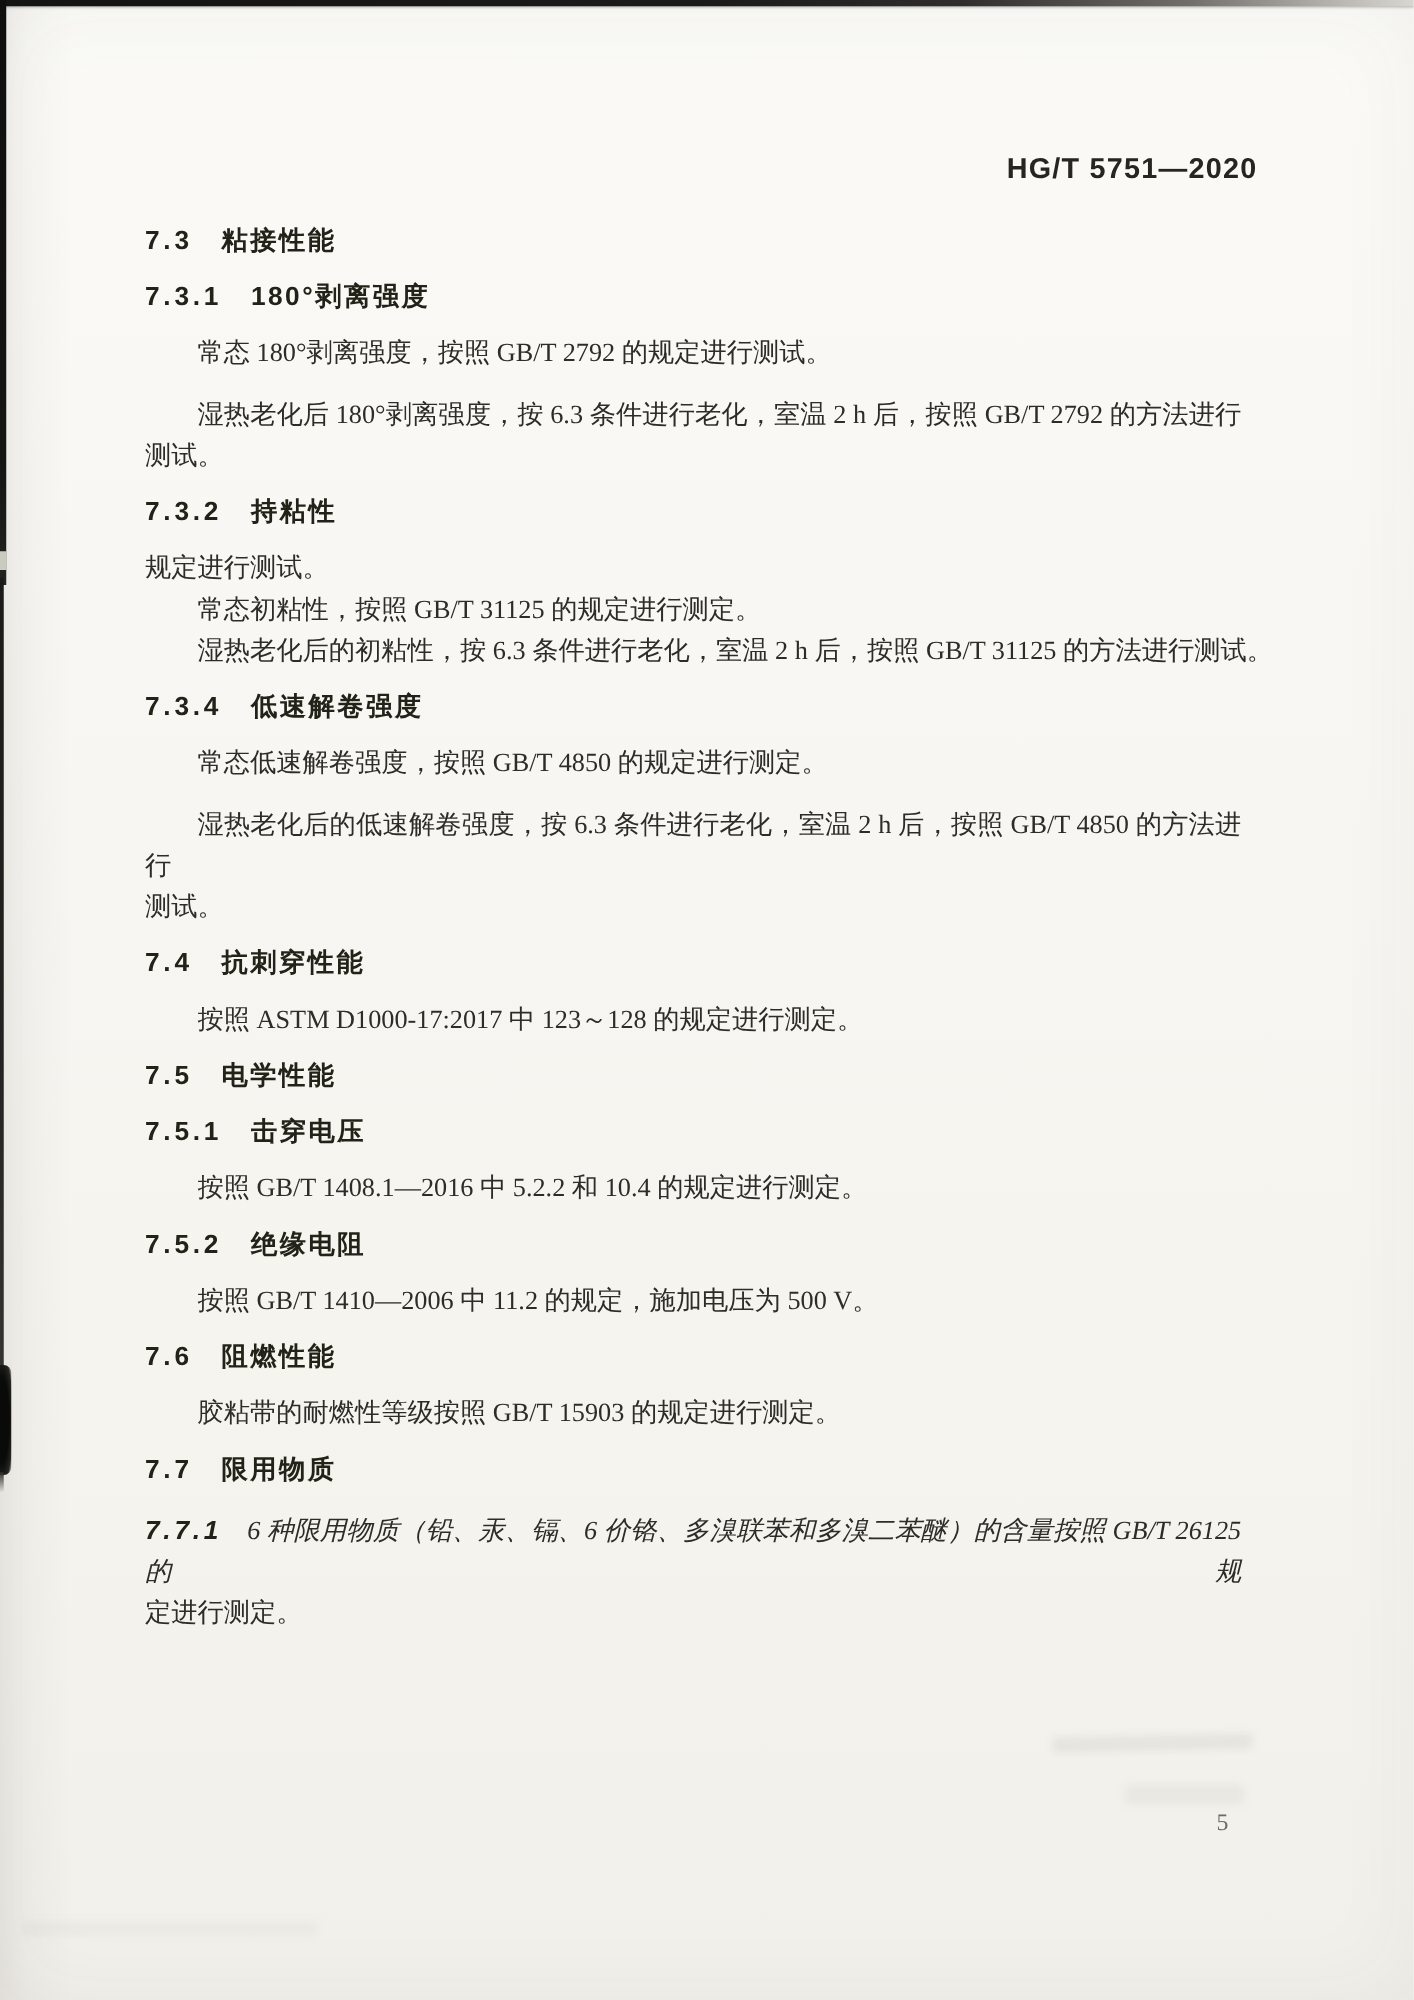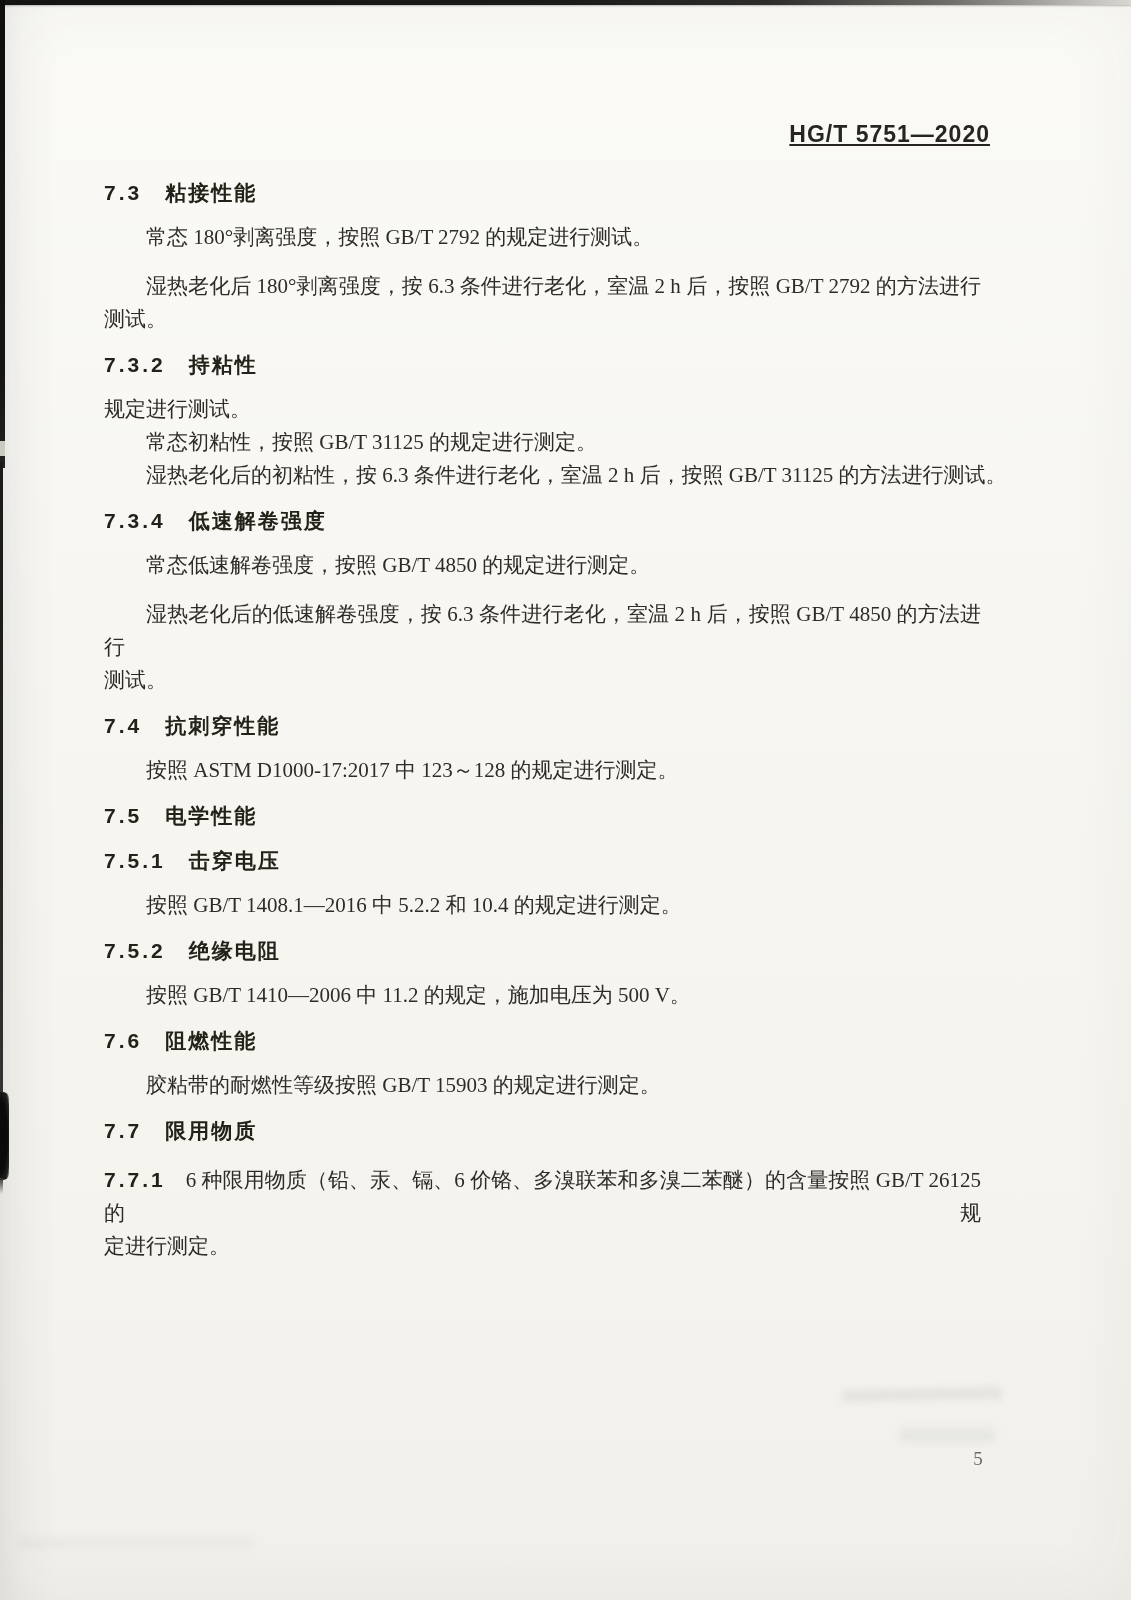--- a/index.html
+++ b/index.html
@@ -42,47 +42,47 @@
   .blotch-tail{
     position:absolute;top:1178px;left:0;width:3px;height:16px;
     background:linear-gradient(180deg,#343431,rgba(52,52,49,0));
   }
   .smudge{position:absolute;pointer-events:none;}
   .smudge-a{left:842px;top:1388px;width:160px;height:13px;background:rgba(118,115,105,0.10);filter:blur(3px);transform:rotate(-1.2deg);}
   .smudge-b{left:900px;top:1428px;width:95px;height:15px;background:rgba(118,115,105,0.08);filter:blur(4px);}
   .smudge-c{left:18px;top:1538px;width:235px;height:10px;background:rgba(118,115,105,0.06);filter:blur(4px);}
   
   .std-code{
-    position:absolute;left:113px;top:119px;width:877px;
+    position:absolute;left:129px;top:119px;width:877px;
     text-align:right;
     font-family:"Liberation Sans","DejaVu Sans",sans-serif;
     font-weight:bold;font-size:23px;line-height:30px;
-    letter-spacing:1px;color:#26251f;text-decoration:underline;
+    letter-spacing:1px;color:#26251f;
   }
   .pageno{
     position:absolute;left:958px;top:1447px;width:40px;text-align:center;
     font-family:"Liberation Serif","DejaVu Serif",serif;
     font-size:19px;line-height:24px;color:#6c6b66;
   }
   
   .content{
-    position:absolute;left:104px;top:164px;width:877px;
+    position:absolute;left:116px;top:164px;width:877px;
     font-size:21px;line-height:33px;color:#2e2c28;
     text-justify:inter-character;
   }
   .h2,.h3{
     font-family:"Liberation Sans","DejaVu Sans",sans-serif;
     font-weight:bold;color:#232219;margin:12px 0;
   }
   .h2 .num,.h3 .num{letter-spacing:3px;margin-right:23px;}
   .h2 .t,.h3 .t{letter-spacing:2px;}
   .bline{margin:0;white-space:nowrap;}
   .bline.jline{white-space:normal;text-align:justify;text-align-last:justify;margin-top:16px;}
   .indent{text-indent:42px;font-family:Liberation Serif, serif;}
-  .clause{margin-top:12px;}
+  .clause{margin-top:12px;font-style:italic;}
   .clause .cnum{
     font-family:"Liberation Sans","DejaVu Sans",sans-serif;
     font-weight:bold;color:#232219;letter-spacing:3px;margin-right:20px;
   }
 </style>
 </head>
 <body>
 
 <div class="page">
 
@@ -95,20 +95,21 @@
   <div class="smudge smudge-a"></div>
   <div class="smudge smudge-b"></div>
   <div class="smudge smudge-c"></div>
 
   <div class="std-code">HG/T 5751—2020</div>
 
   <main class="content">
 
     <div class="h2"><span class="num">7.3</span><span class="t">粘接性能</span></div>
 
+    <div class="h3"><span class="num">7.3.1</span><span class="t">180°剥离强度</span></div>
     <div class="bline indent">常态 180°剥离强度，按照 GB/T 2792 的规定进行测试。</div>
     <div class="bline jline indent">湿热老化后 180°剥离强度，按 6.3 条件进行老化，室温 2 h 后，按照 GB/T 2792 的方法进行</div>
     <div class="bline">测试。</div>
 
     <div class="h3"><span class="num">7.3.2</span><span class="t">持粘性</span></div>
     <div class="bline">规定进行测试。</div>
 
     <div class="bline indent">常态初粘性，按照 GB/T 31125 的规定进行测定。</div>
     <div class="bline indent">湿热老化后的初粘性，按 6.3 条件进行老化，室温 2 h 后，按照 GB/T 31125 的方法进行测试。</div>
 

